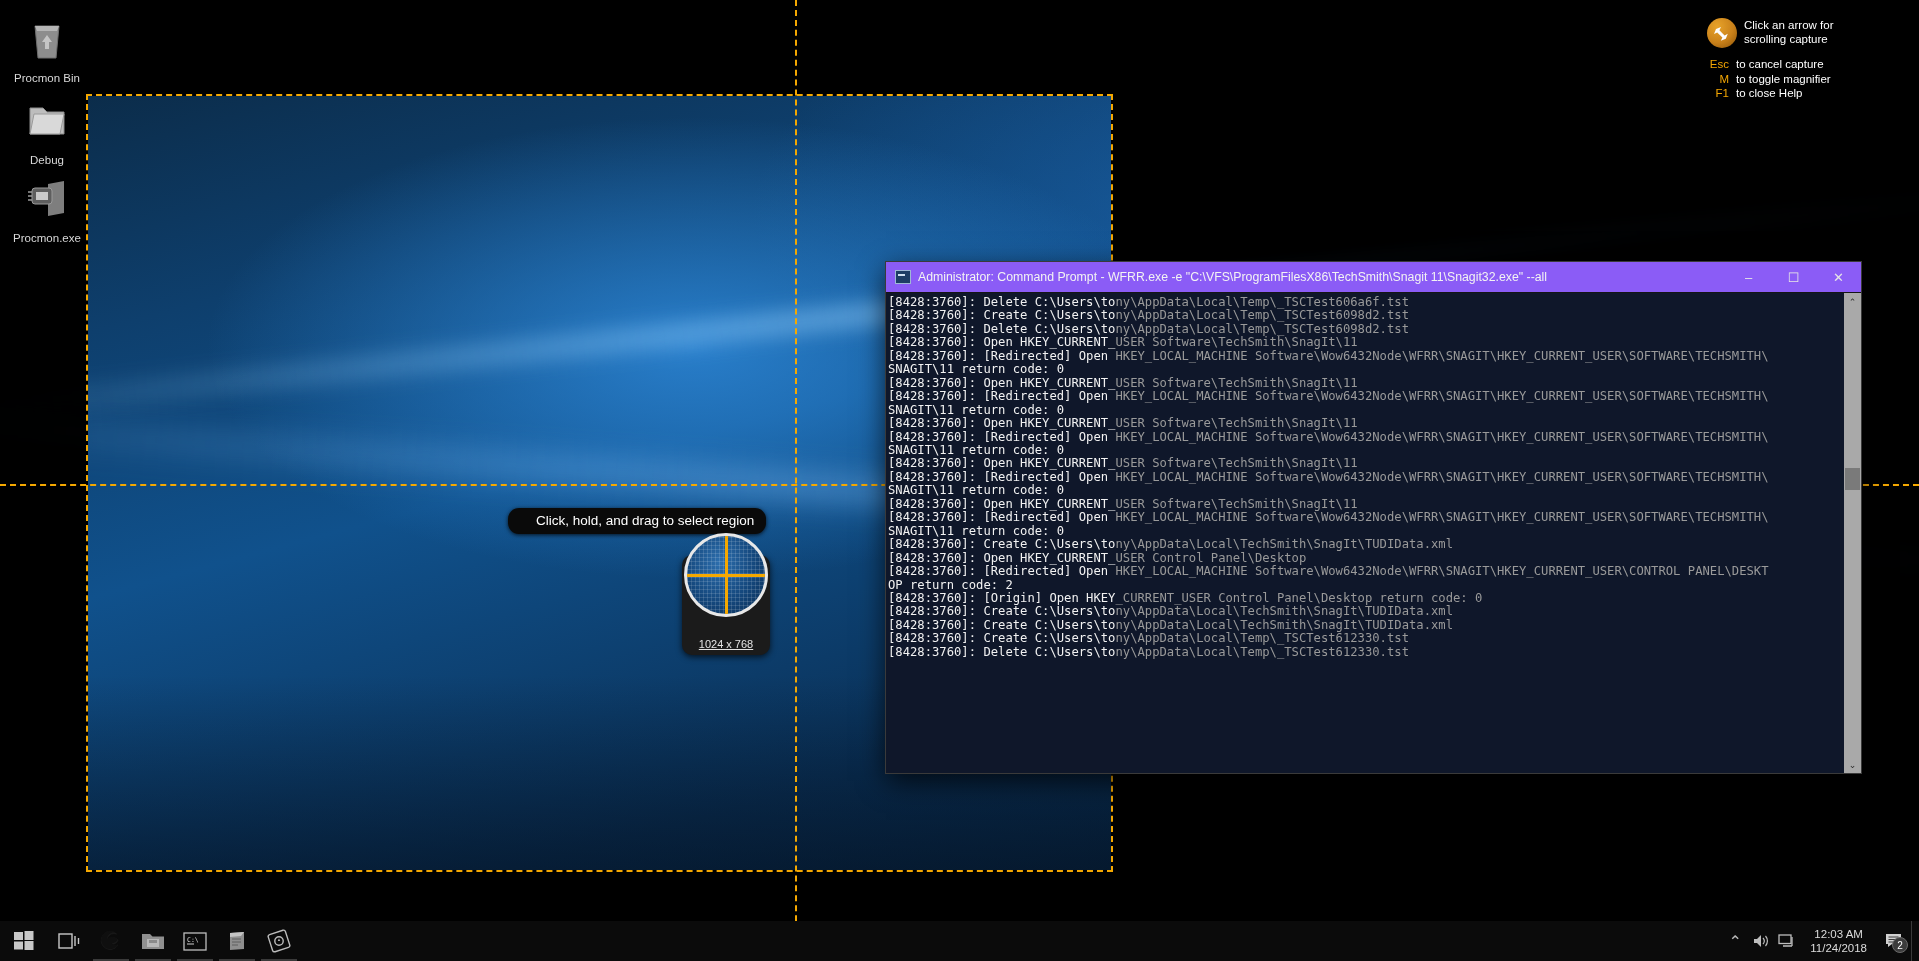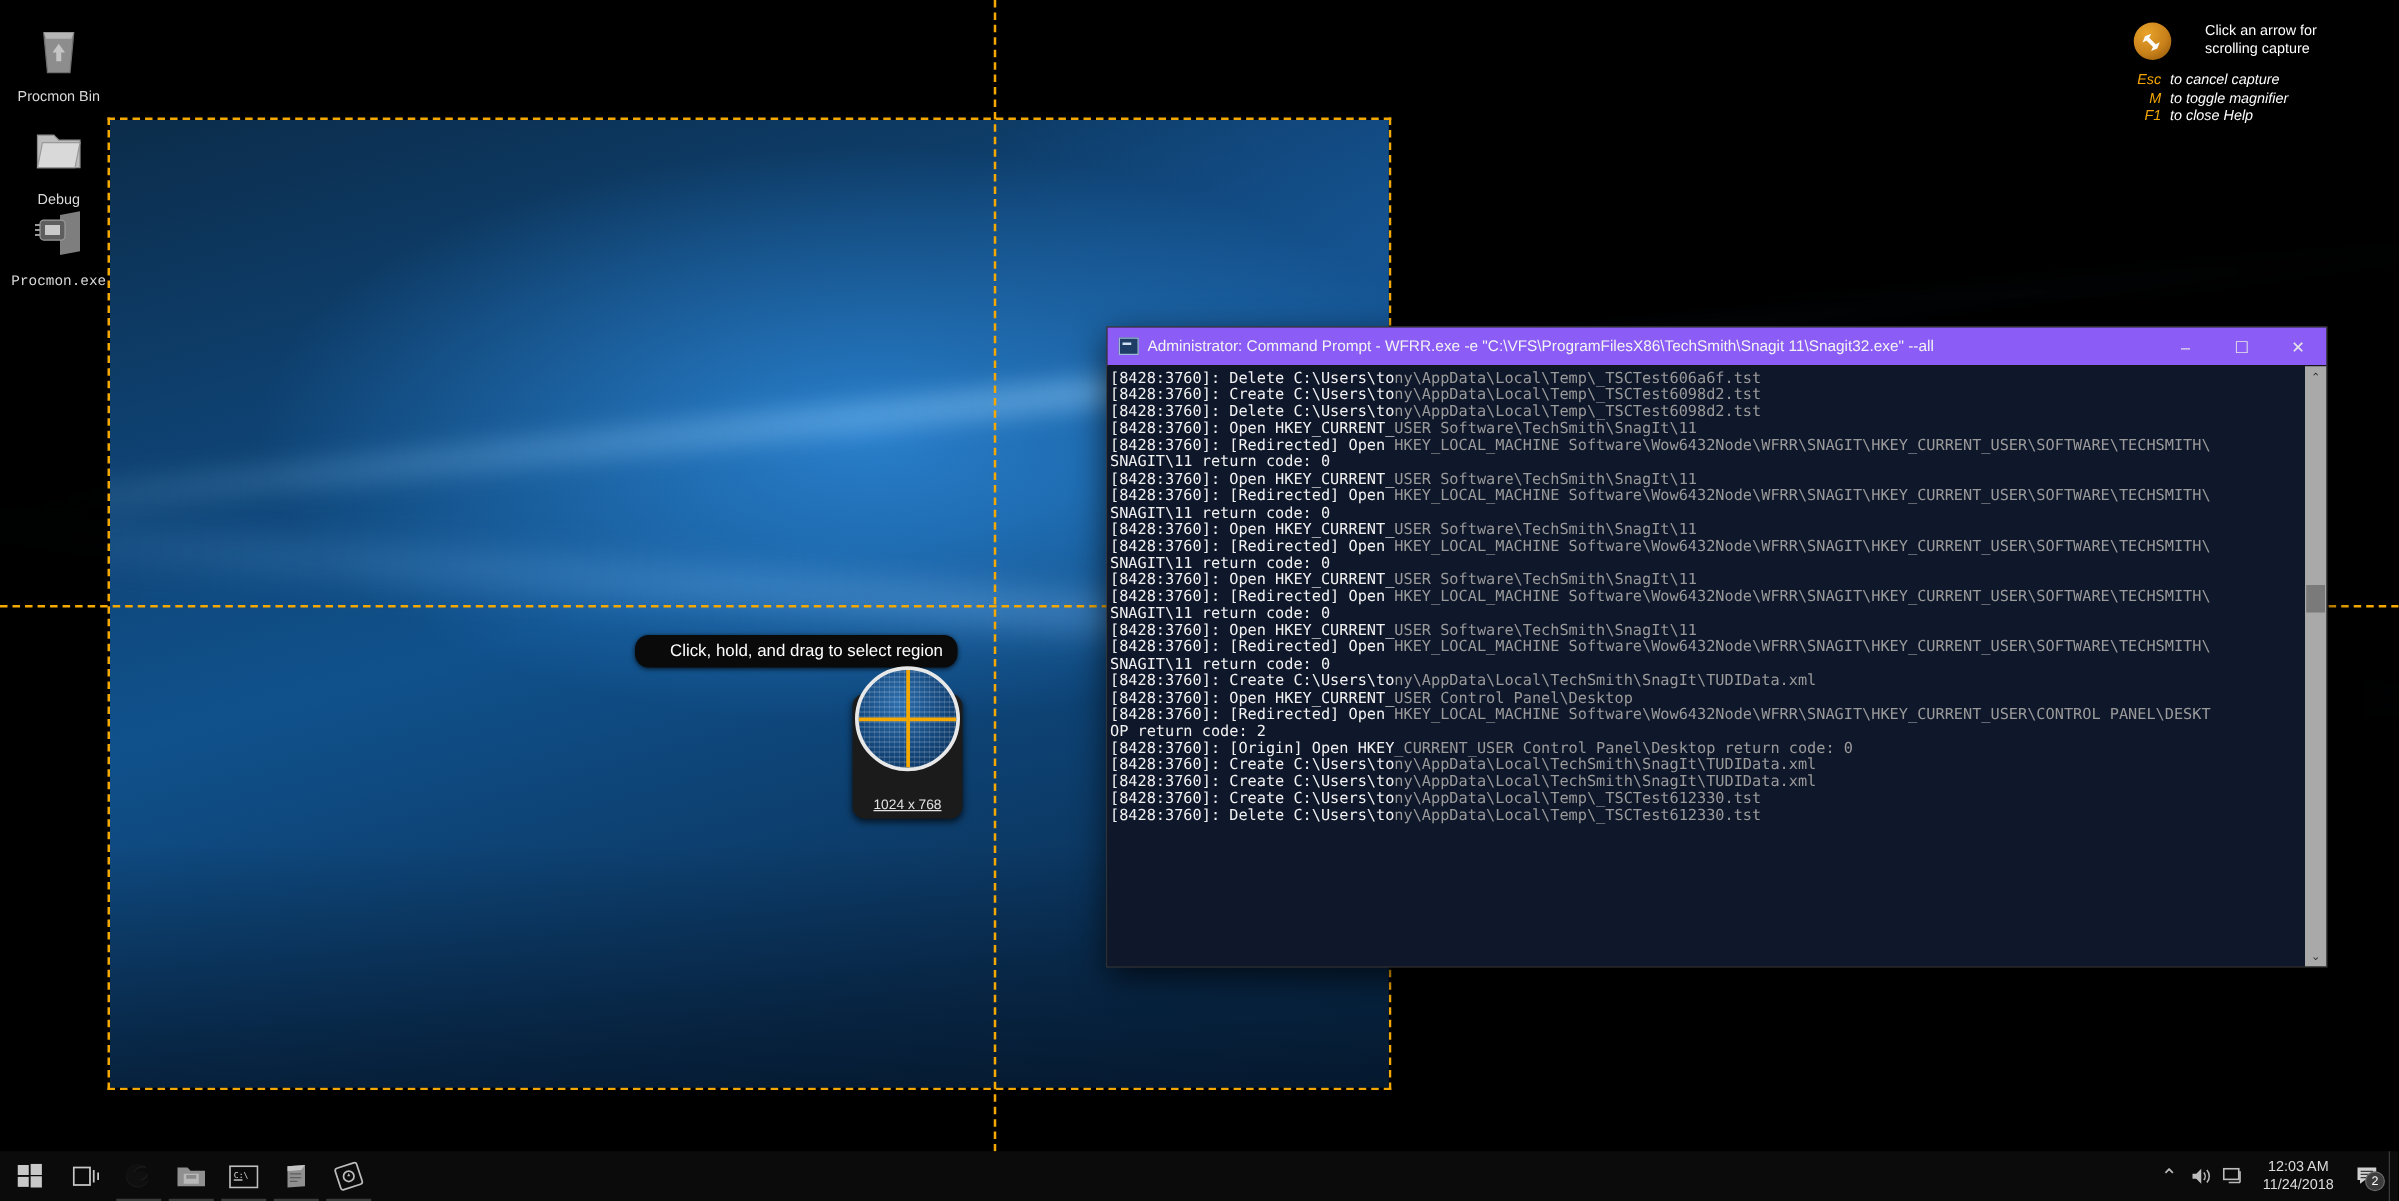--- a/index.html
+++ b/index.html
@@ -110,30 +110,30 @@
   }
   #mag-circle .mv { position:absolute; left: 50%; top:0; bottom:0; width:3px; margin-left:-1.5px; background:#f5a800; }
   #mag-circle .mh { position:absolute; top: 50%; left:0; right:0; height:3px; margin-top:-1.5px; background:#f5a800; }
   #mag-label {
     position:absolute; bottom: 5px; left:0; right:0; text-align:center;
     color: #e3e3e3; font-size: 11px; text-decoration: underline;
   }
 
   
   #help-overlay { position:absolute; color:#fff; }
-  #help-overlay .hrow1 { display:flex; align-items:flex-start; gap: 27px; }
+  #help-overlay .hrow1 { display:flex; align-items:flex-start; gap: 7px; }
   #help-ball {
     width: 30px; height: 30px; border-radius: 50%; flex: 0 0 30px;
     background: radial-gradient(circle at 34% 28%, #e8a32a 0%, #c9811a 55%, #8a5208 100%);
     position: relative;
   }
   #help-ball svg { position:absolute; left: 5px; top: 5px; }
   #help-title { font-size: 11.5px; line-height: 13.5px; max-width: 125px; padding-top: 1px; }
   #help-keys { margin-top: 10px; font-size: 11.5px; line-height: 13.5px; }
-  #help-keys .krow { display:flex; margin-bottom: 1px; font-style: italic; }
+  #help-keys .krow { display:flex; margin-bottom: 1px; }
   #help-keys .k { color: #f3a603; width: 22px; text-align: right; margin-right: 7px; flex: 0 0 22px; }
   #help-keys .d { color: #ffffff; }
 
   
   #console-window {
     position:absolute;
     background: #000;
     box-shadow: 0 0 0 1px #3a3a3a, 0 8px 26px rgba(0,0,0,0.75);
   }
   #console-titlebar {
@@ -240,21 +240,21 @@
   <div class="desk-icon" style="left:0px; top:100px;">
     <span class="glyph">
       <svg width="44" height="40" viewBox="0 0 44 40">
         <path d="M5 8 h13 l4 4 h17 v22 H5z" fill="#bdbdbd" stroke="#8c8c8c"></path>
         <path d="M9 14 h30 l-4 20 H5z" fill="#d9d9d9" stroke="#9a9a9a"></path>
       </svg>
     </span>
     <span>Debug</span>
   </div>
 
-  <div class="desk-icon" style="left:0px; top:166px;font-family:Liberation Mono, monospace;">
+  <div class="desk-icon" style="left:0px; top:178px;">
     <span class="glyph">
       <svg width="46" height="40" viewBox="0 0 46 40">
         <path d="M24 6 l16 -3 v32 l-16 3z" fill="#7e7e7e"></path>
         <rect x="8" y="10" width="20" height="16" rx="3" fill="#5e5e5e" stroke="#9a9a9a"></rect>
         <rect x="12" y="14" width="12" height="8" fill="#c9c9c9"></rect>
         <path d="M4 14 h4 M4 18 h4 M4 22 h4" stroke="#9a9a9a" stroke-width="1.6"></path>
       </svg>
     </span>
     <span>Procmon.exe</span>
   </div>

